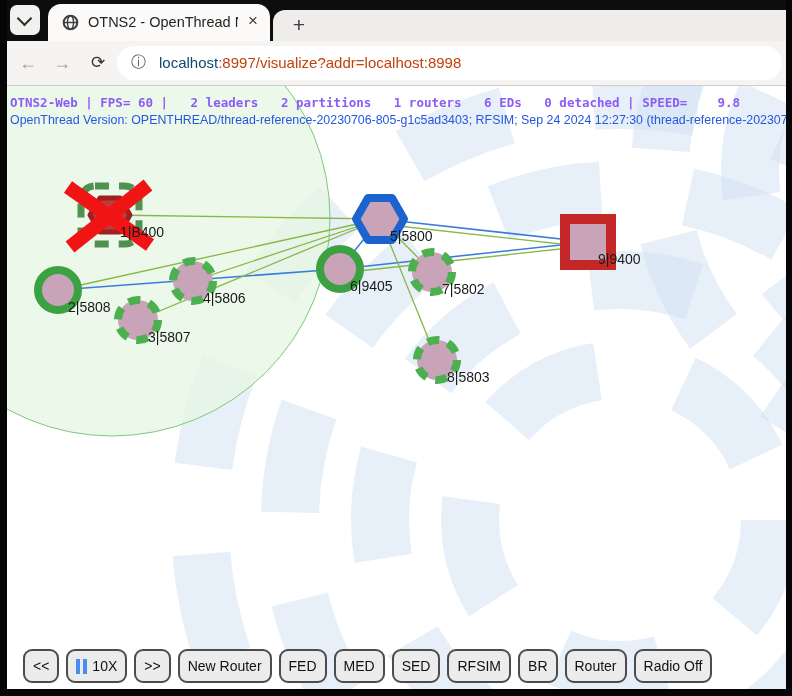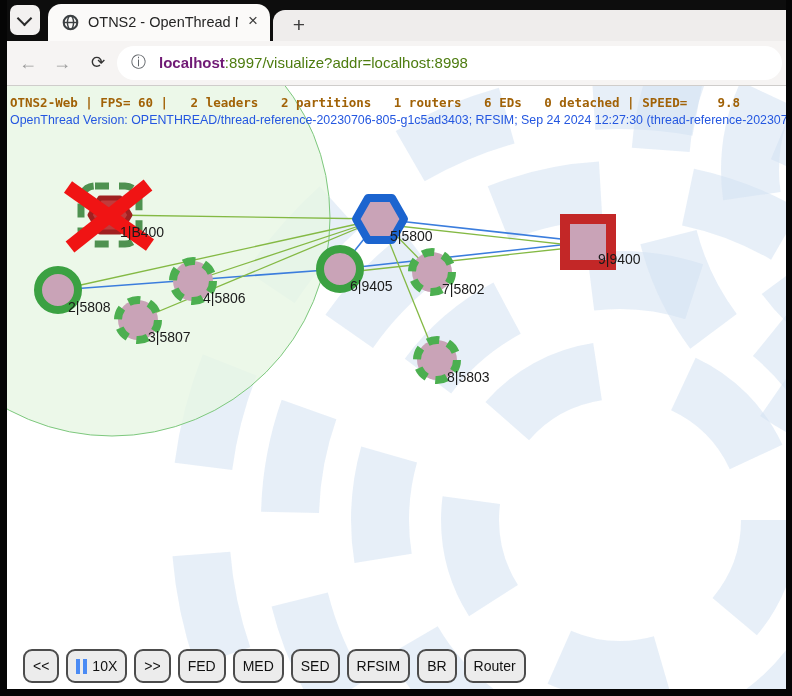--- a/index.html
+++ b/index.html
@@ -20,27 +20,27 @@
 
   
   .urlbar{position:absolute;left:0;top:41px;width:779px;height:45px;background:#f6f4f3;border-bottom:1px solid #cfcdcb;box-sizing:border-box;}
   .navbtn{position:absolute;top:9px;width:26px;height:26px;text-align:center;line-height:26px;font-size:18px;}
   .nav-back{left:8px;color:#9b9b9b;}
   .nav-fwd{left:42px;color:#9b9b9b;}
   .nav-reload{left:78px;color:#333333;font-size:17px;}
   .urlpill{position:absolute;left:110px;top:5px;right:4px;height:34px;background:#ffffff;border-radius:17px;}
   .info-icon{position:absolute;left:14px;top:7px;font-size:15px;color:#5f6368;}
   .url-text{position:absolute;left:42px;top:8px;font-size:15px;white-space:nowrap;}
-  .url-host{color:#701a75;font-weight:bold;}
-  .url-rest{color:#4d7c0f;}
+  .url-host{color:#0c4a6e;}
+  .url-rest{color:#c2410c;}
 
   
   .canvas{position:absolute;left:0;top:86px;width:779px;height:603px;background:#ffffff;overflow:hidden;}
   .net-svg{position:absolute;left:0;top:0;}
-  .status-line{position:absolute;left:3px;top:9px;font-family:"DejaVu Sans Mono","Liberation Mono",monospace;font-weight:bold;font-size:12.5px;color:#a16207;white-space:pre;}
+  .status-line{position:absolute;left:3px;top:9px;font-family:"DejaVu Sans Mono","Liberation Mono",monospace;font-weight:bold;font-size:12.5px;color:#8b5cf6;white-space:pre;}
   .version-line{position:absolute;left:3px;top:27px;font-size:12.4px;color:#2457e0;white-space:nowrap;}
 
   
   .toolbar{position:absolute;left:16px;top:562px;height:36px;display:flex;gap:7px;align-items:center;white-space:nowrap;}
   .tbtn{height:30px;background:#ececec;border:2px solid #4c4c4c;border-radius:9px;display:flex;align-items:center;padding:0 8px;font-size:14px;color:#111;flex:0 0 auto;}
   .pausebars{display:inline-flex;gap:3px;margin-right:5px;}
   .pausebars i{display:block;width:4px;height:15px;background:#4b8bf4;}
 </style>
 </head>
 <body>
@@ -146,34 +146,40 @@
             <span class="pausebars">
               <i></i>
               <i></i>
             </span>
             <span>10X</span>
           </div>
           <div class="tbtn">
             <span>&gt;&gt;</span>
           </div>
           <div class="tbtn">
+            <span>New Router</span>
+          </div>
+          <div class="tbtn">
             <span>FED</span>
           </div>
           <div class="tbtn">
             <span>MED</span>
           </div>
           <div class="tbtn">
             <span>SED</span>
           </div>
           <div class="tbtn">
             <span>RFSIM</span>
           </div>
           <div class="tbtn">
             <span>BR</span>
           </div>
           <div class="tbtn">
             <span>Router</span>
           </div>
+          <div class="tbtn">
+            <span>Radio Off</span>
+          </div>
         </div>
     </div>
 
   </div>
 </div>
 
 </body></html>

